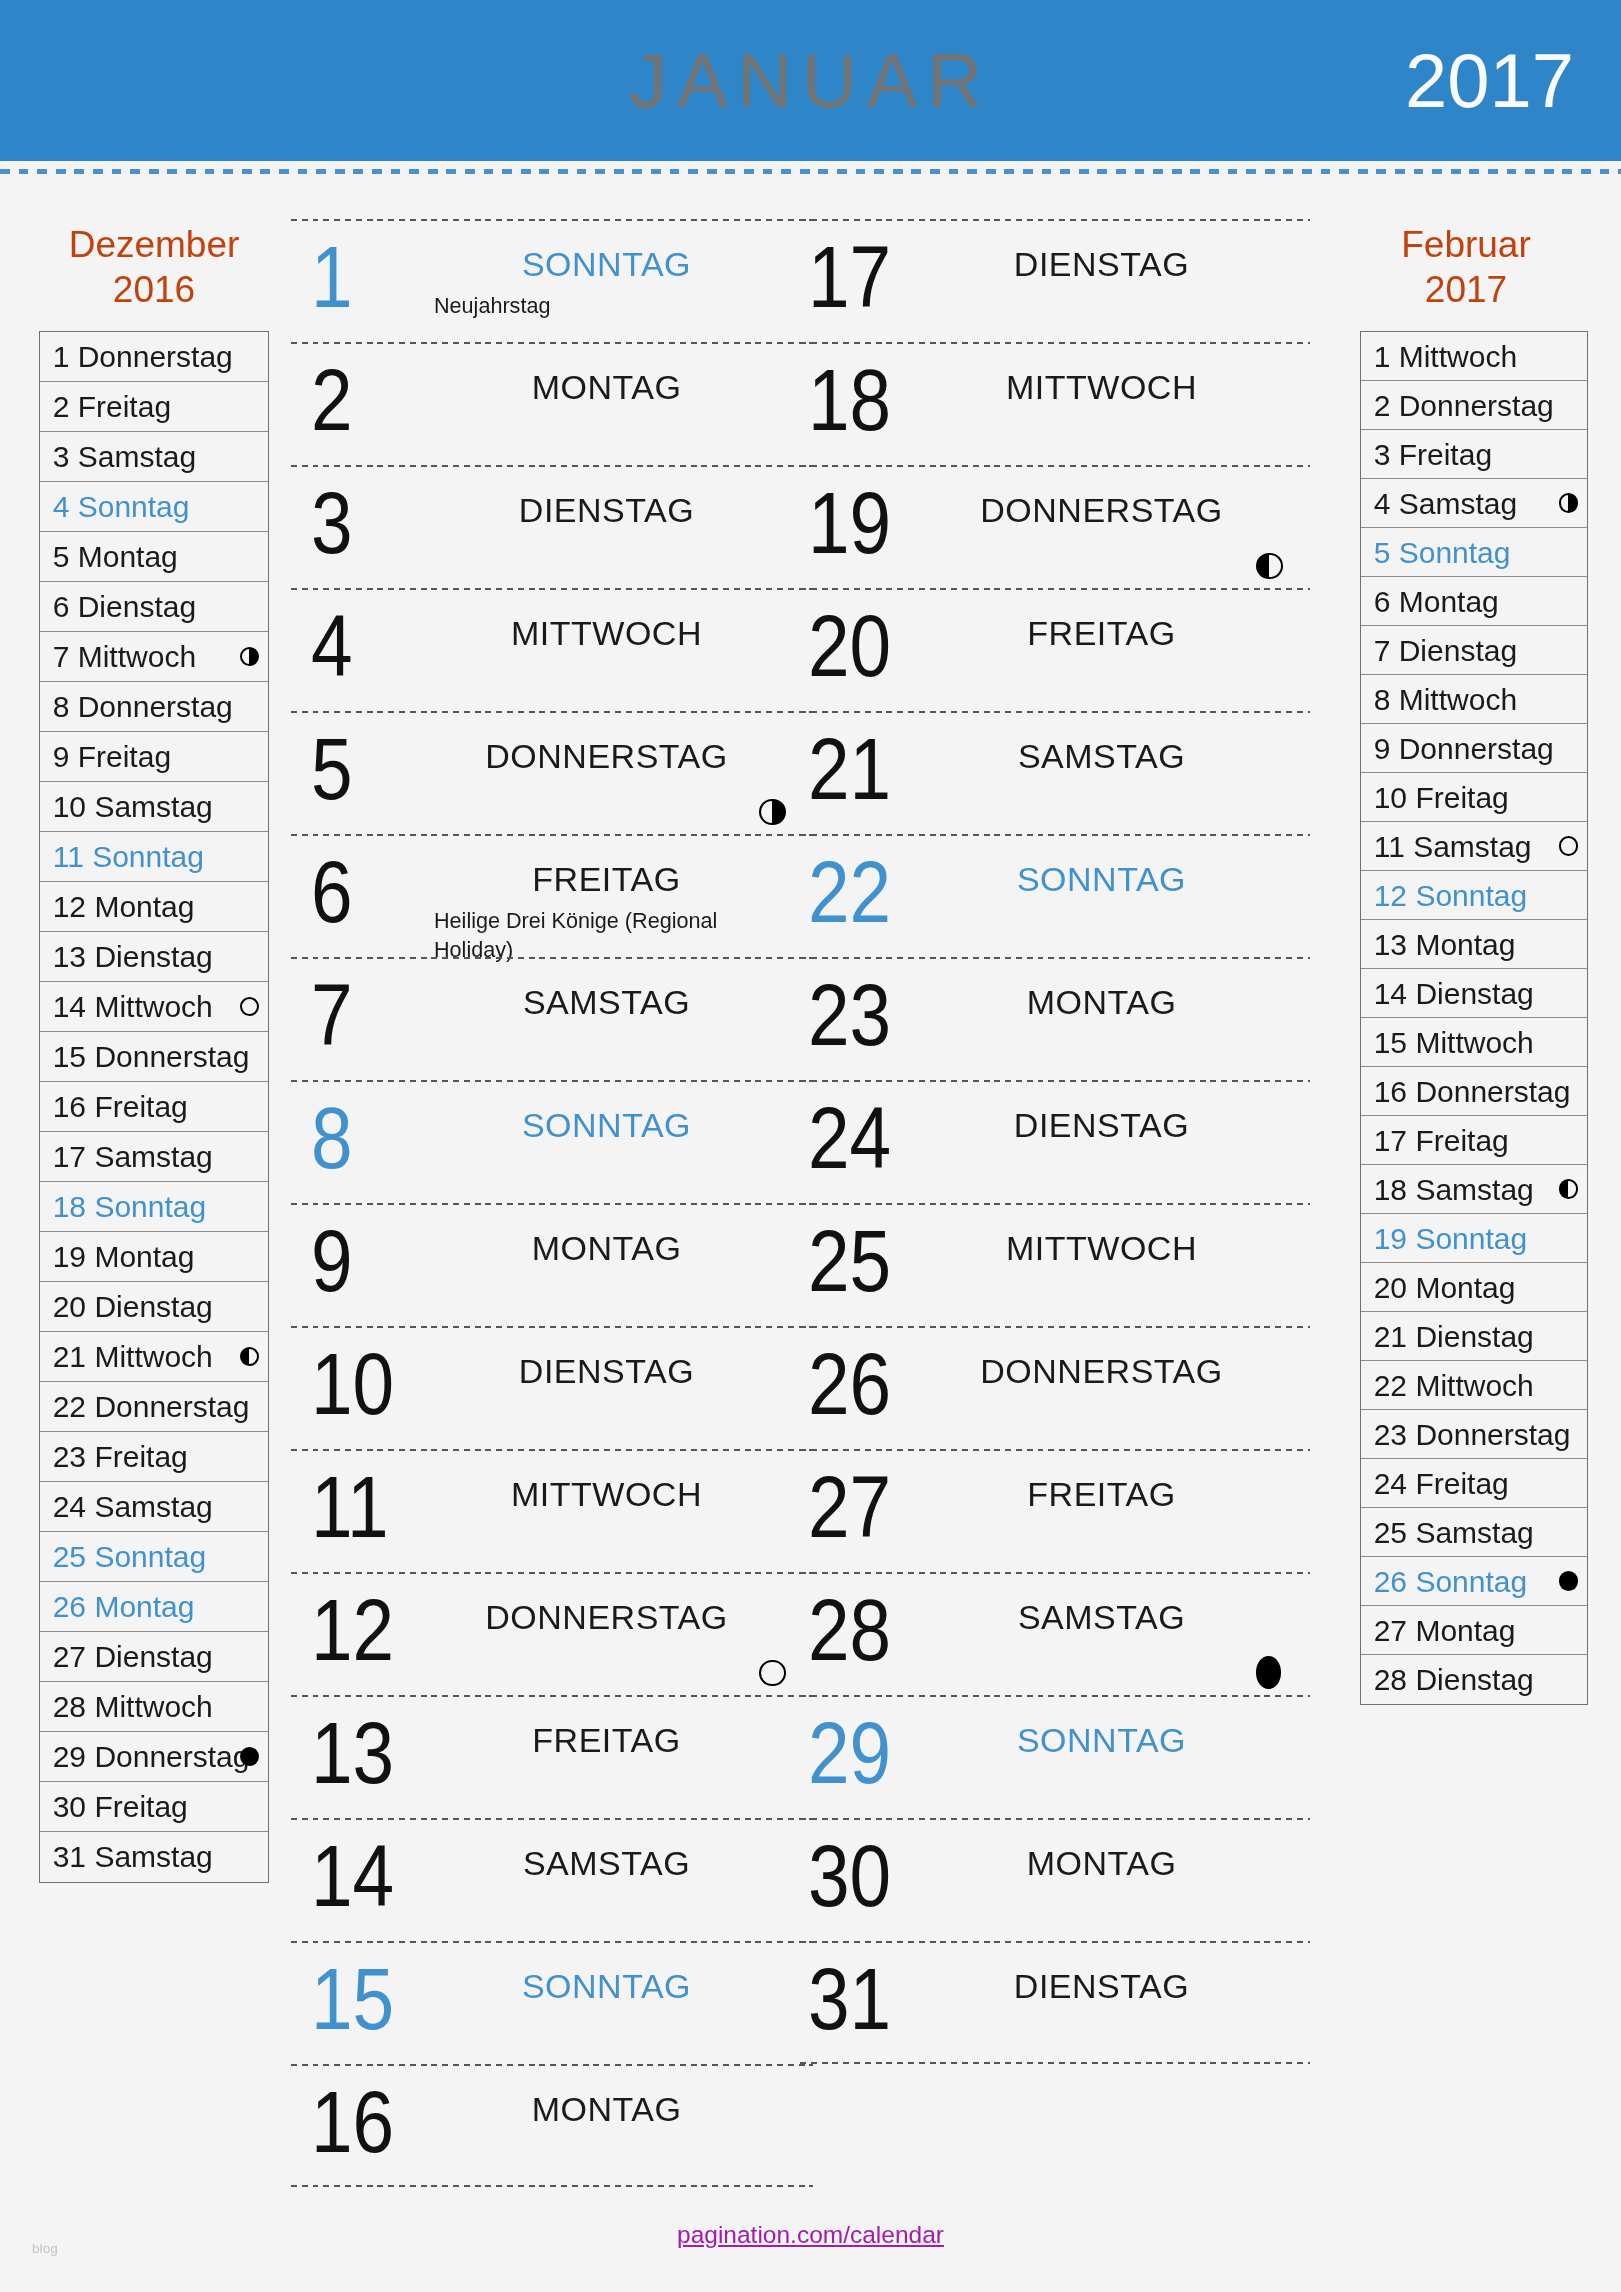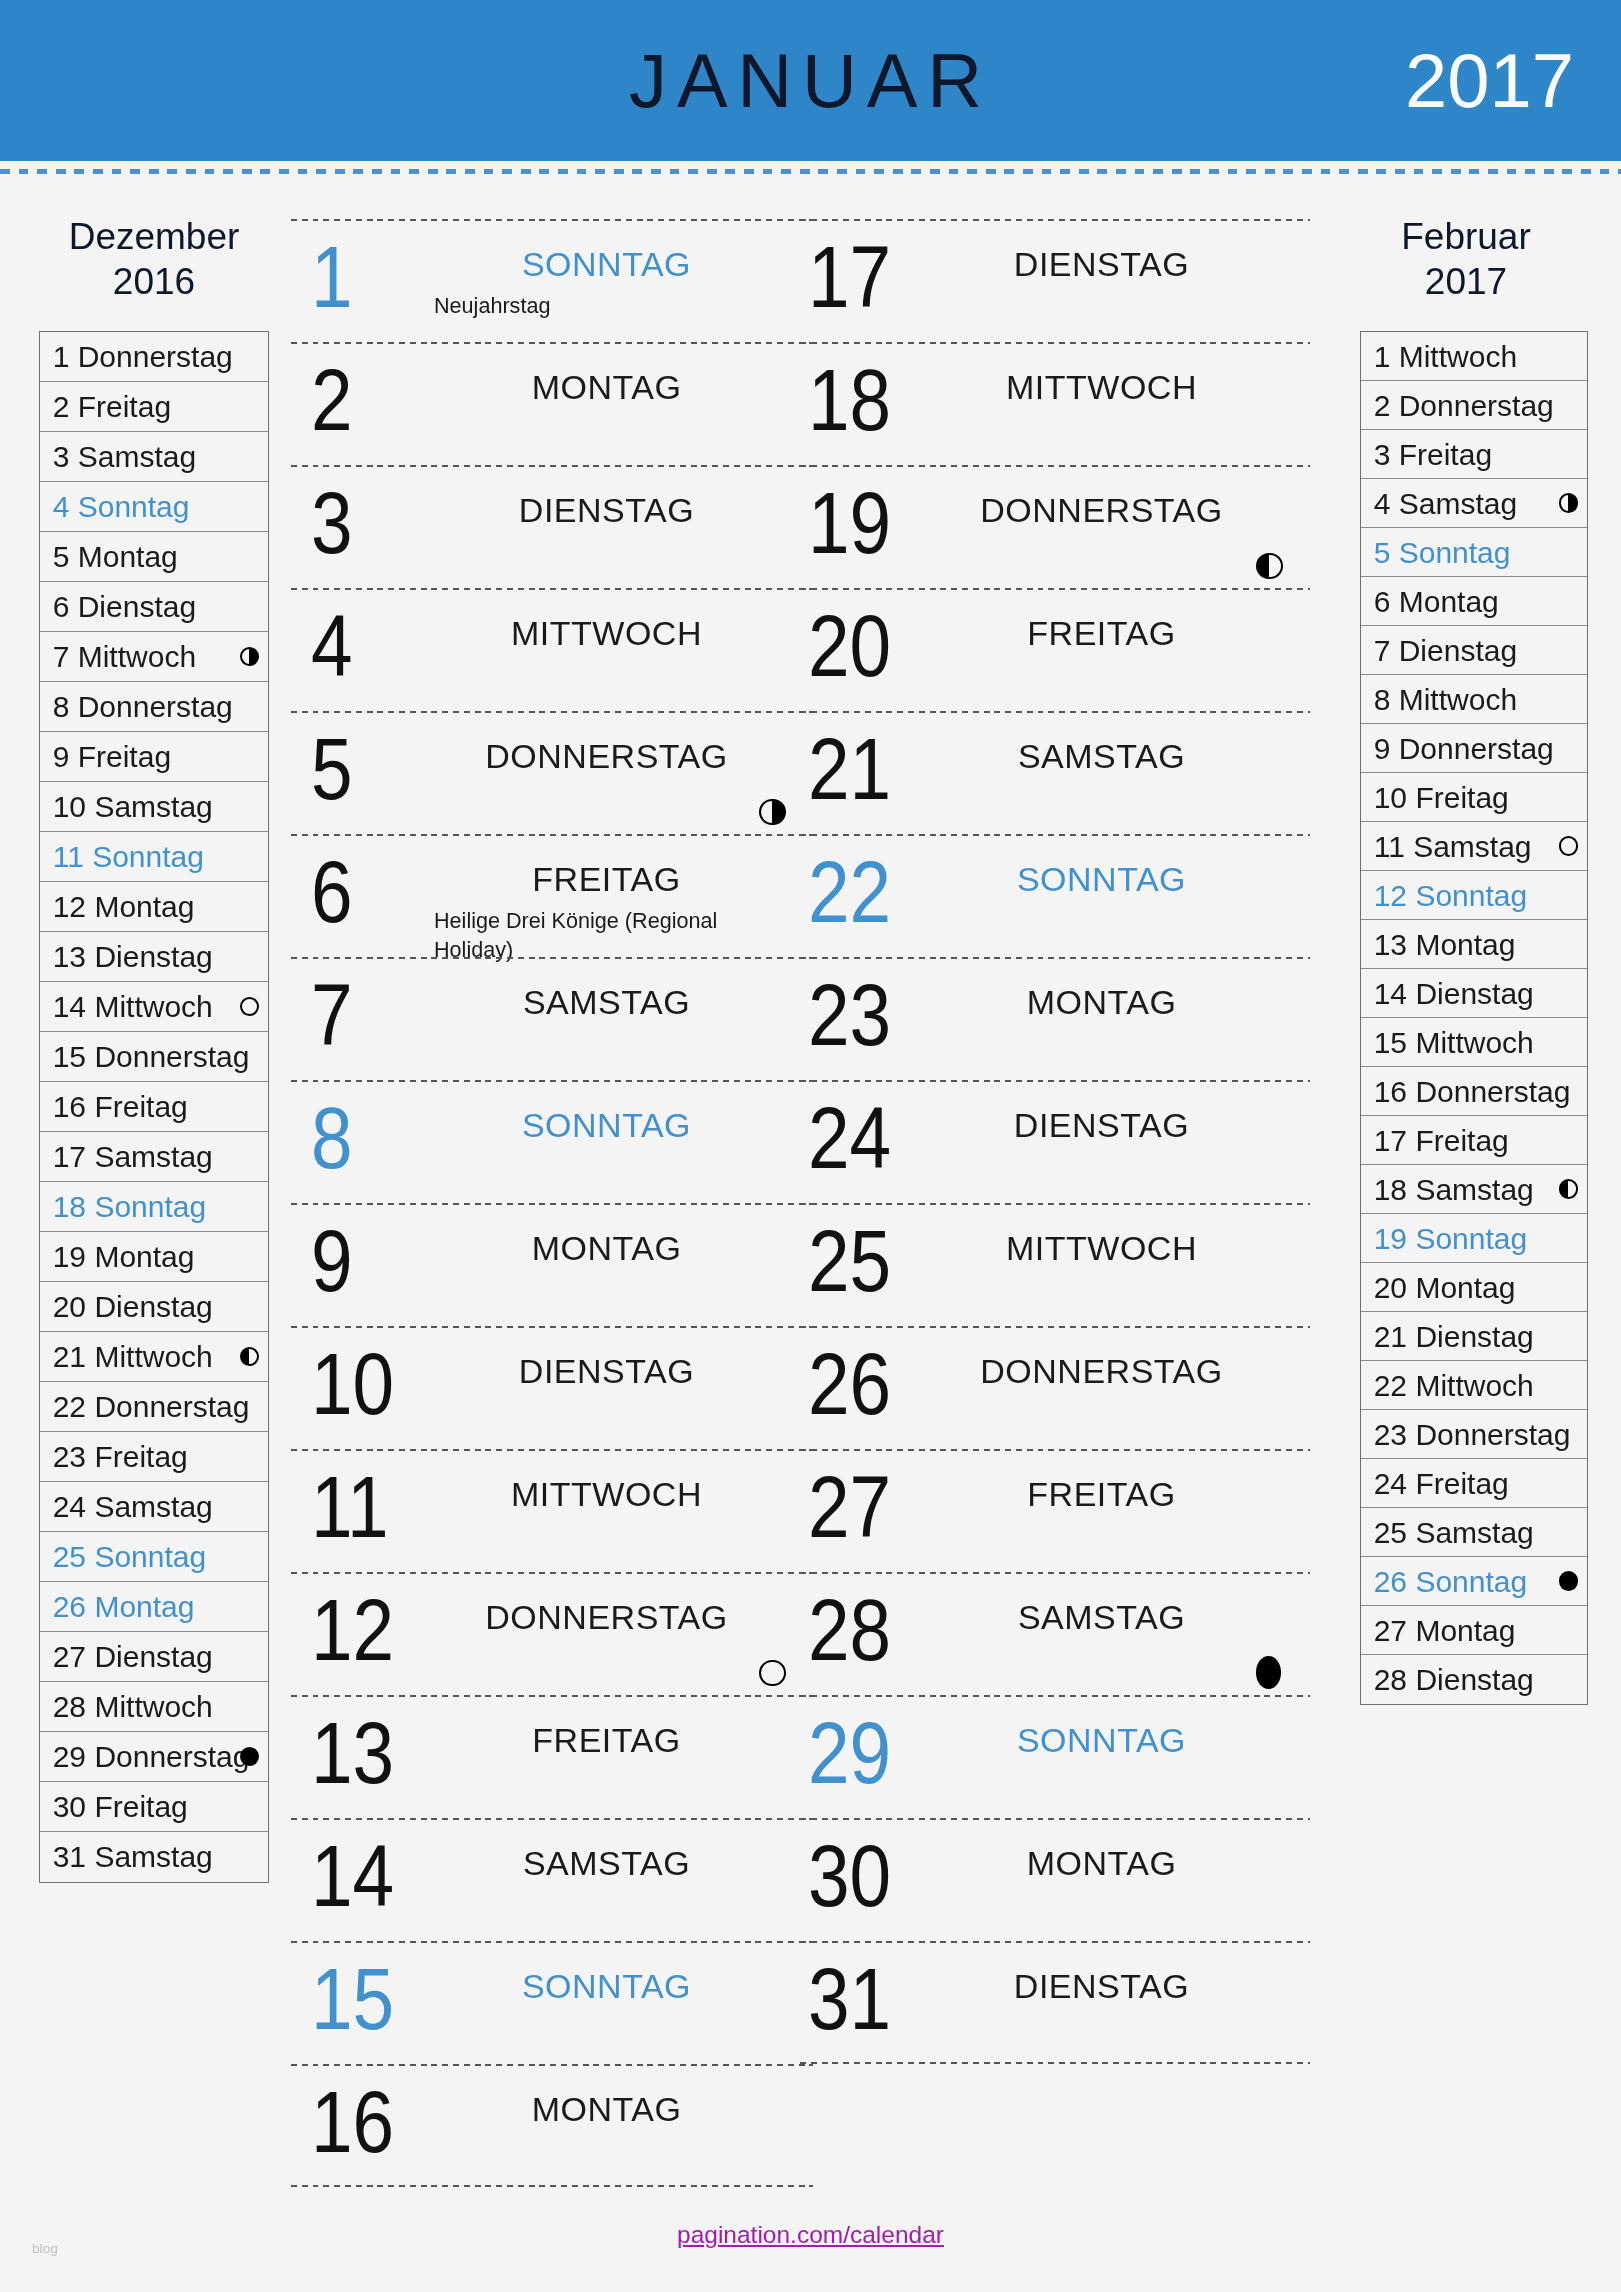--- a/index.html
+++ b/index.html
@@ -10,35 +10,35 @@
     color:#1a1a1a;overflow:hidden;
   }
   
   .header-bar{
     position:absolute;left:0;top:0;width:1621px;height:161px;
     background:#2e86c8;
   }
   .month-title{
     position:absolute;left:0;top:0;width:1621px;height:161px;
     display:flex;align-items:center;justify-content:center;
-    color:#0f172a;font-size:76px;letter-spacing:9.8px;
+    color:#737373;font-size:76px;letter-spacing:9.8px;
   }
   .year-label{
     position:absolute;right:47px;top:0;height:161px;
     display:flex;align-items:center;
     color:#fafafa;font-size:76px;
   }
   .header-dashes{
     position:absolute;left:0;top:169px;width:1621px;height:4.9px;
     background:repeating-linear-gradient(90deg,#4a90d2 0 9.8px,transparent 9.8px 18.6px);
   }
   
   .side-title{
-    position:absolute;top:214px;text-align:center;
-    font-size:37px;line-height:1.22;color:#0f172a;
+    position:absolute;top:222px;text-align:center;
+    font-size:37px;line-height:1.22;color:#c2410c;
   }
   #dec-title{left:39px;width:230px;}
   #feb-title{left:1352px;width:228px;}
   .side-box{
     position:absolute;top:331px;
     border:1px solid #6f6f6f;box-sizing:border-box;
   }
   #dec-box{left:39px;width:230px;}
   #feb-box{left:1352px;width:228px;margin-left:8px;}
   .srow{

